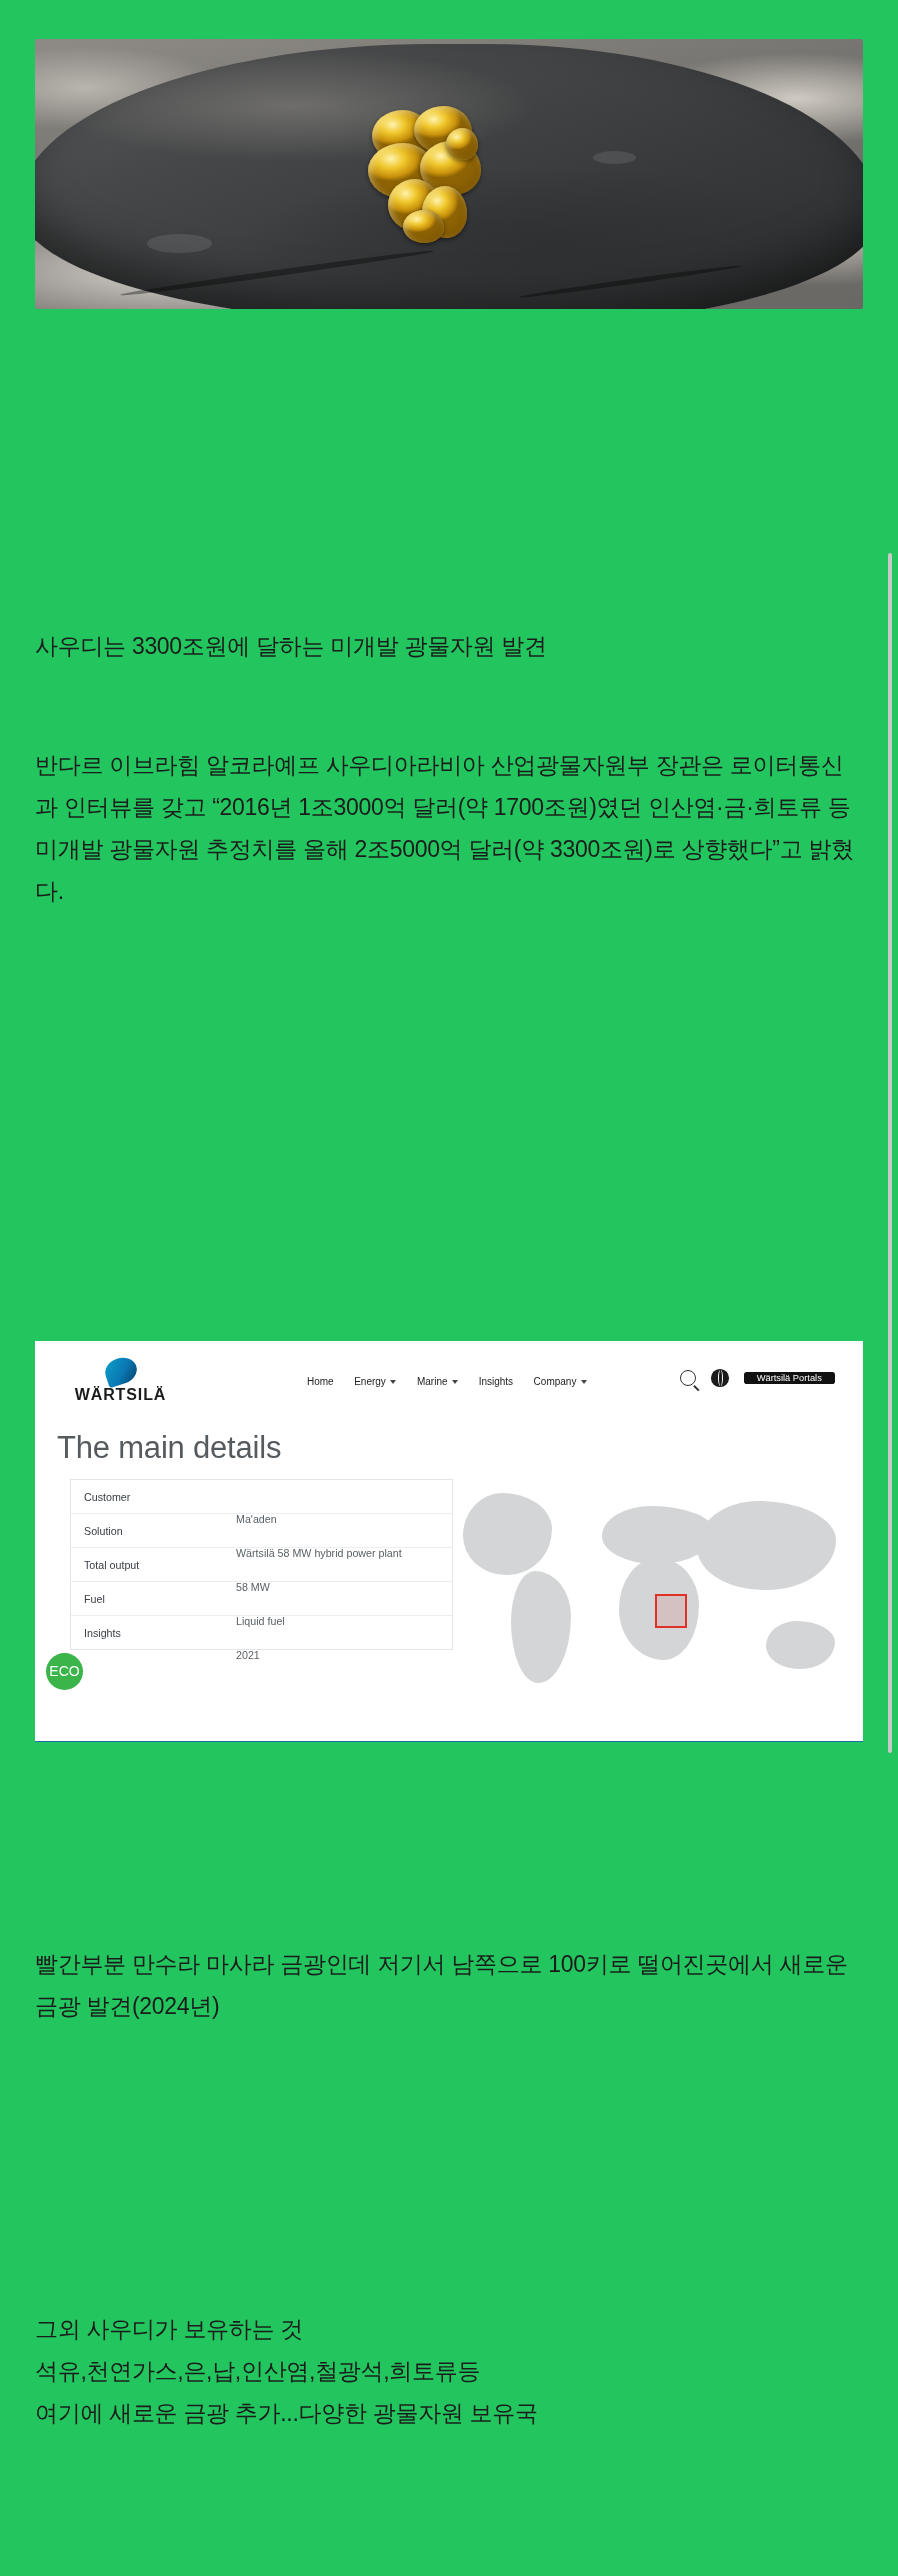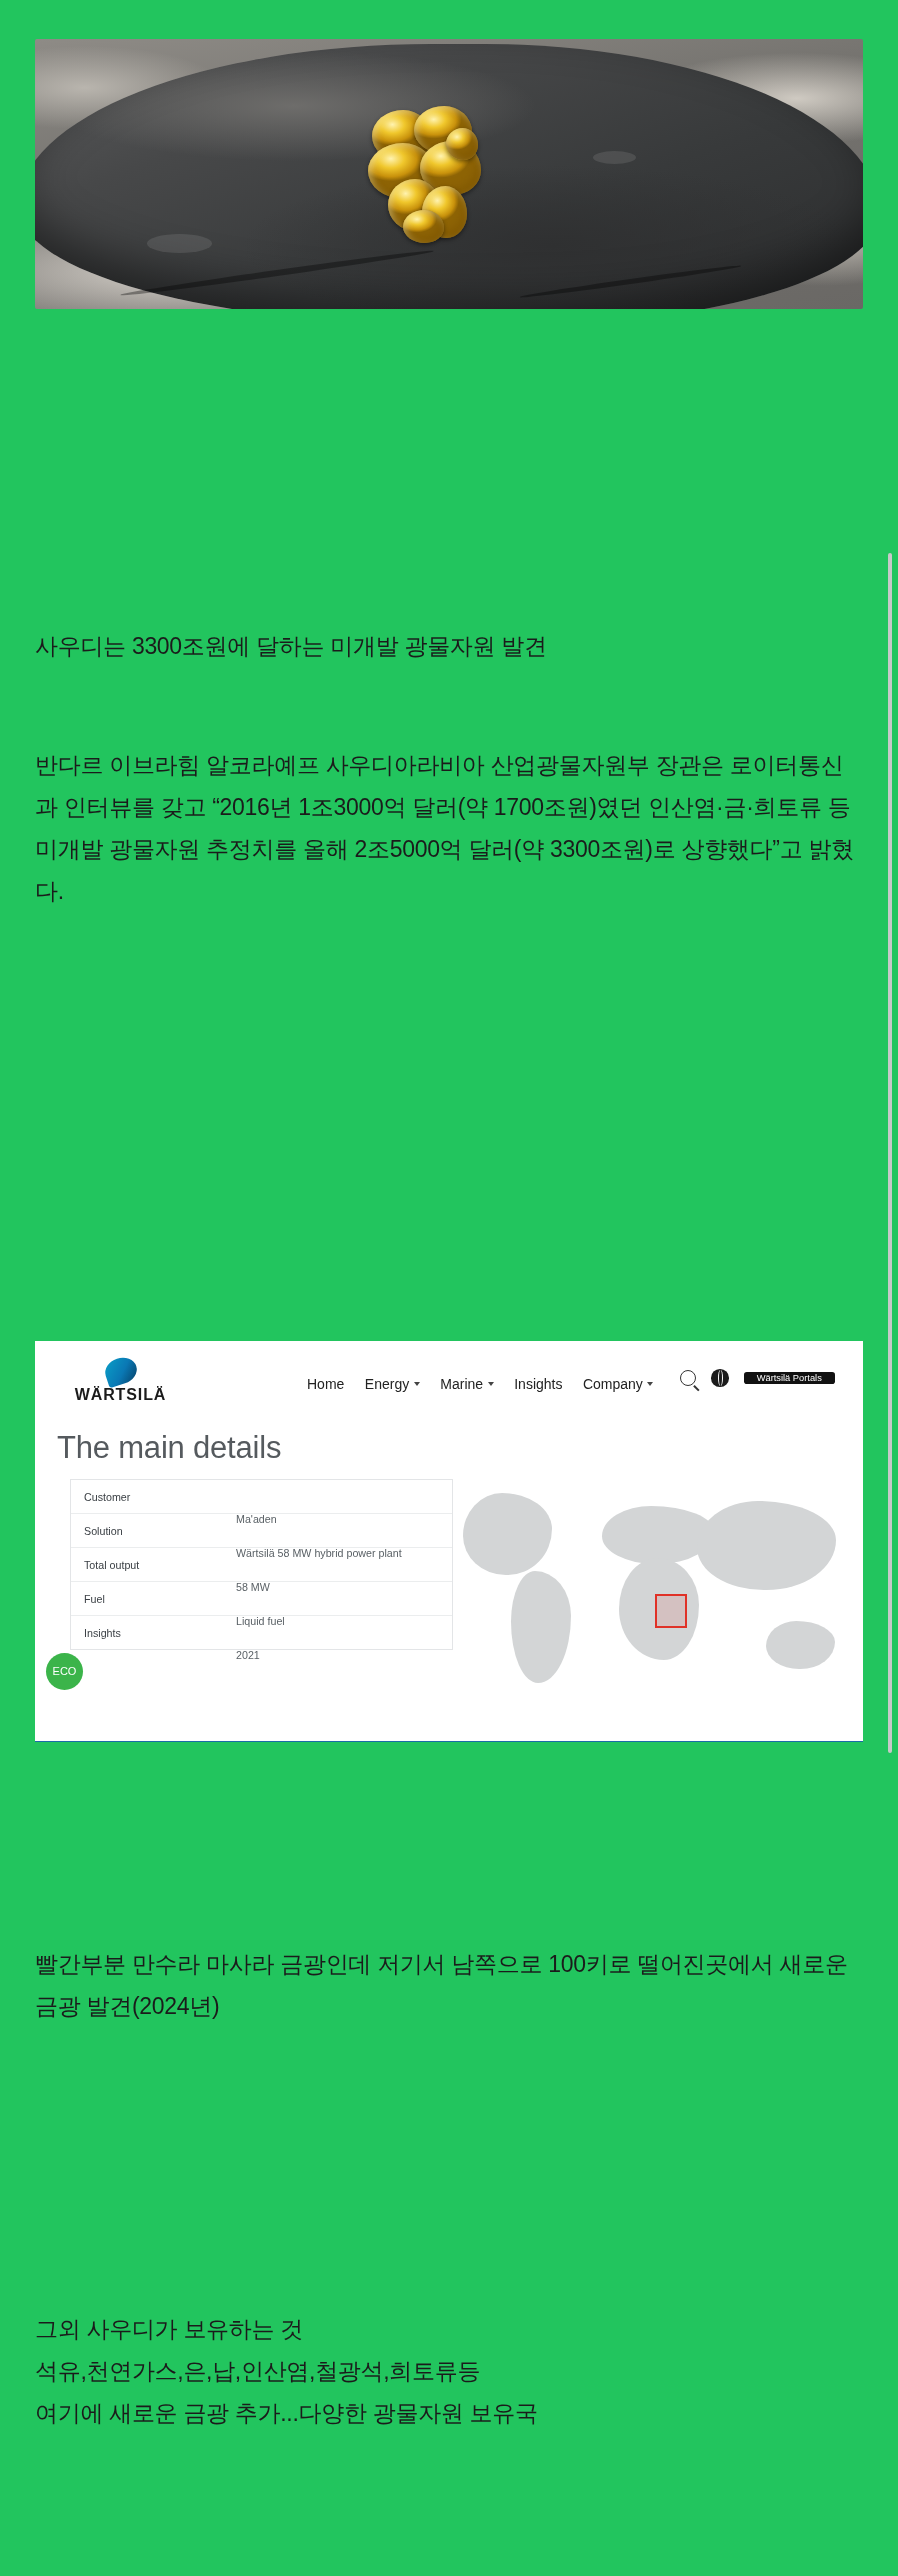--- a/index.html
+++ b/index.html
@@ -138,21 +138,21 @@
     letter-spacing: 0.9px;
     color: #1b1b1b;
   }
   .nav-links {
     position: absolute;
     left: 272px;
     top: 35px;
     display: flex;
     align-items: center;
     gap: 20.5px;
-    font-size: 14px;
+    font-size: 10px;
     color: #222;
   }
   .nav-links .item { display: flex; align-items: center; gap: 4.6px; white-space: nowrap; }
   .caret {
     width: 0; height: 0;
     border-left: 3.7px solid transparent;
     border-right: 3.7px solid transparent;
     border-top: 4.6px solid #444;
     display: inline-block;
   }
@@ -231,21 +231,21 @@
   .spec-k { width: 139px; padding-left: 13px; }
   .spec-v { flex: 1; padding-left: 13px; color: #5a6166; margin-top: 44px; }
   .eco-badge {
     position: absolute;
     left: 11px;
     top: 312px;
     width: 37px; height: 37px;
     border-radius: 50%;
     background: #3bb44a;
     color: #fff;
-    font-size: 11px;
+    font-size: 14px;
     display: flex;
     align-items: center;
     justify-content: center;
     text-align: center;
     line-height: 9.3px;
   }
   .map-wrap {
     position: absolute;
     right: 9.3px;
     top: 141px;

